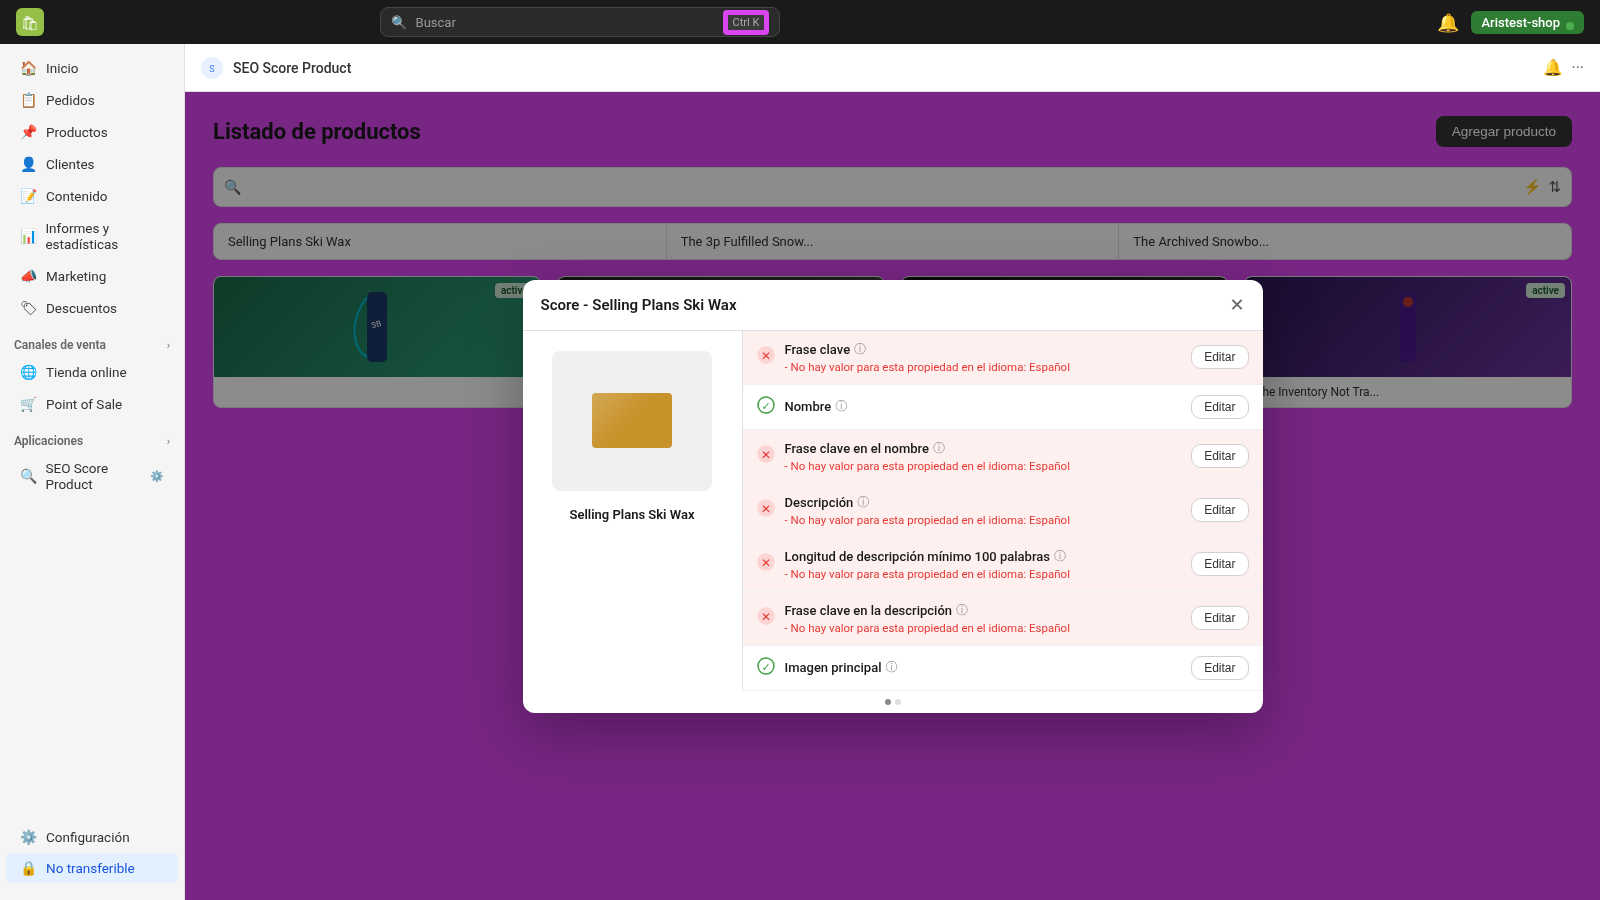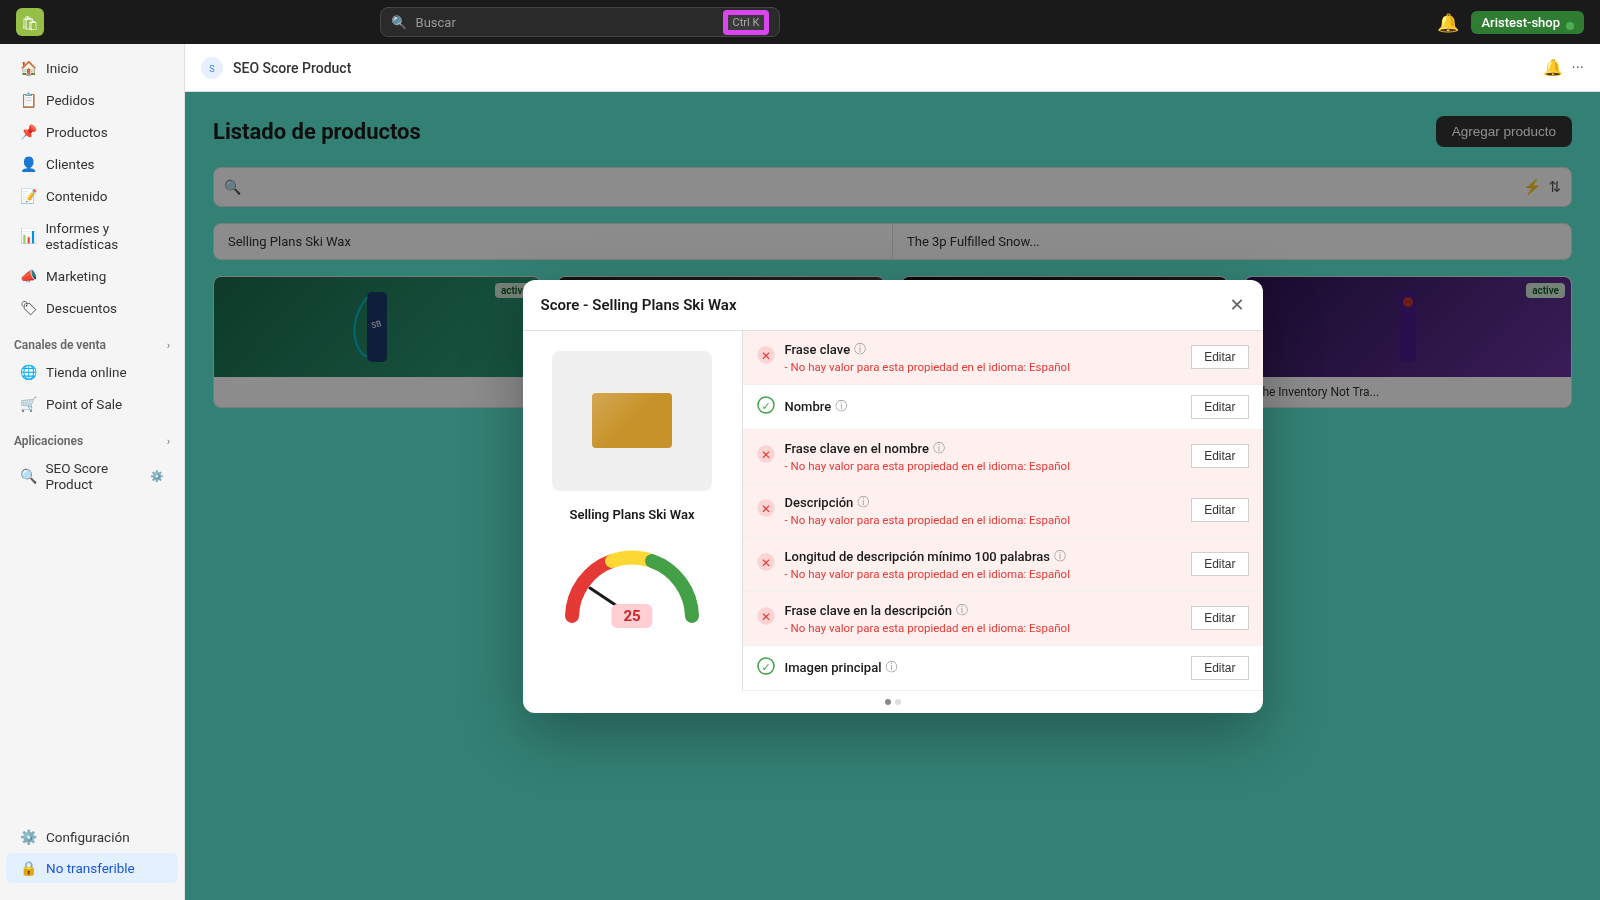--- a/index.html
+++ b/index.html
@@ -138,21 +138,21 @@
     }
     .app-header-logo { width: 22px; height: 22px; background: #e8f0ff; border-radius: 50%; display: flex; align-items: center; justify-content: center; font-size: 10px; }
     .app-header-title { font-size: 14px; font-weight: 500; color: #333; }
     .app-header-actions { margin-left: auto; display: flex; gap: 8px; color: #666; font-size: 16px; cursor: pointer; }
 
     
     .page-content {
       flex: 1;
       padding: 24px 28px;
       overflow-y: auto;
-      background: #5eead4;
+      background: #d946ef;
       position: relative;
     }
     .page-header {
       display: flex;
       align-items: center;
       justify-content: space-between;
       margin-bottom: 20px;
     }
     .page-title { font-size: 22px; font-weight: 700; color: #1a1a1a; }
     .btn-primary {
@@ -344,21 +344,21 @@
     .check-icon { font-size: 18px; flex-shrink: 0; }
     .check-icon.error { color: #e53935; }
     .check-icon.ok { color: #43a047; }
     .check-content { flex: 1; }
     .check-title { font-size: 13px; font-weight: 500; color: #1a1a1a; display: flex; align-items: center; gap: 4px; }
     .check-sub { font-size: 11.5px; color: #e53935; margin-top: 2px; }
     .check-info { color: #999; font-size: 12px; cursor: pointer; }
     .btn-edit {
       background: white;
       border: 1px solid #d0d0d0;
-      border-radius: 0;
+      border-radius: 10px;
       padding: 4px 12px;
       font-size: 12px;
       color: #333;
       cursor: pointer;
       flex-shrink: 0;
     }
 
     
     .modal-footer-dots {
       display: flex;
@@ -493,20 +493,21 @@
         <span style="color:#888;font-size:14px;">🔍</span>
         <div class="toolbar-actions">
           <span>⚡</span>
           <span>⇅</span>
         </div>
       </div>
 
       <div class="product-tabs">
         <div class="product-tab">Selling Plans Ski Wax</div>
         <div class="product-tab">The 3p Fulfilled Snow...</div>
+        <div class="product-tab">The Archived Snowbo...</div>
       </div>
 
       <div class="product-grid-row">
         <div class="product-card">
           <div class="product-card-img" style="background:linear-gradient(135deg,#1a6b4a,#2d9e7a);">
             <span class="product-badge badge-active">active</span>
             <svg width="60" height="80" viewBox="0 0 60 80">
                 <rect x="20" y="5" width="20" height="70" rx="5" fill="#1a3a6b"></rect>
                 <path d="M20,10 Q5,30 8,50 Q10,65 20,70" stroke="#00bcd4" stroke-width="2" fill="none"></path>
                 <text x="30" y="40" text-anchor="middle" font-size="8" fill="white" transform="rotate(-15,30,40)">SB</text>
@@ -555,34 +556,20 @@
           </div>
 
           <div class="modal-body">
 
             <div class="modal-left">
               <div class="product-image-box">
                 <div class="wax-block"></div>
               </div>
               <div class="product-name-label">Selling Plans Ski Wax</div>
 
-              <div class="gauge-container">
-                <svg class="gauge-svg" width="160" height="88" viewBox="0 0 160 88">
-
-                  <path d="M 20 78 A 60 60 0 0 1 60 23" stroke="#e53935" stroke-width="14" fill="none" stroke-linecap="round"></path>
-
-                  <path d="M 60 23 A 60 60 0 0 1 100 23" stroke="#fdd835" stroke-width="14" fill="none" stroke-linecap="round"></path>
-
-                  <path d="M 100 23 A 60 60 0 0 1 140 78" stroke="#43a047" stroke-width="14" fill="none" stroke-linecap="round"></path>
-
-                  <line x1="80" y1="78" x2="38" y2="50" stroke="#1a1a1a" stroke-width="3" stroke-linecap="round"></line>
-                  <circle cx="80" cy="78" r="5" fill="#1a1a1a"></circle>
-                </svg>
-                <div class="gauge-score">25</div>
-              </div>
             </div>
 
             <div class="modal-right" id="checks-container">
             <div class="check-row error">
                   <span class="check-icon error"><svg width="18" height="18" viewBox="0 0 18 18">
                       <circle cx="9" cy="9" r="8" fill="#e53935" opacity="0.15" stroke="#e53935" stroke-width="1.5"></circle>
                       <text x="9" y="13.5" text-anchor="middle" font-size="12" fill="#e53935">✕</text>
                     </svg></span>
                   <div class="check-content">
                     <div class="check-title">Frase clave<span class="check-info">ⓘ</span></div>

